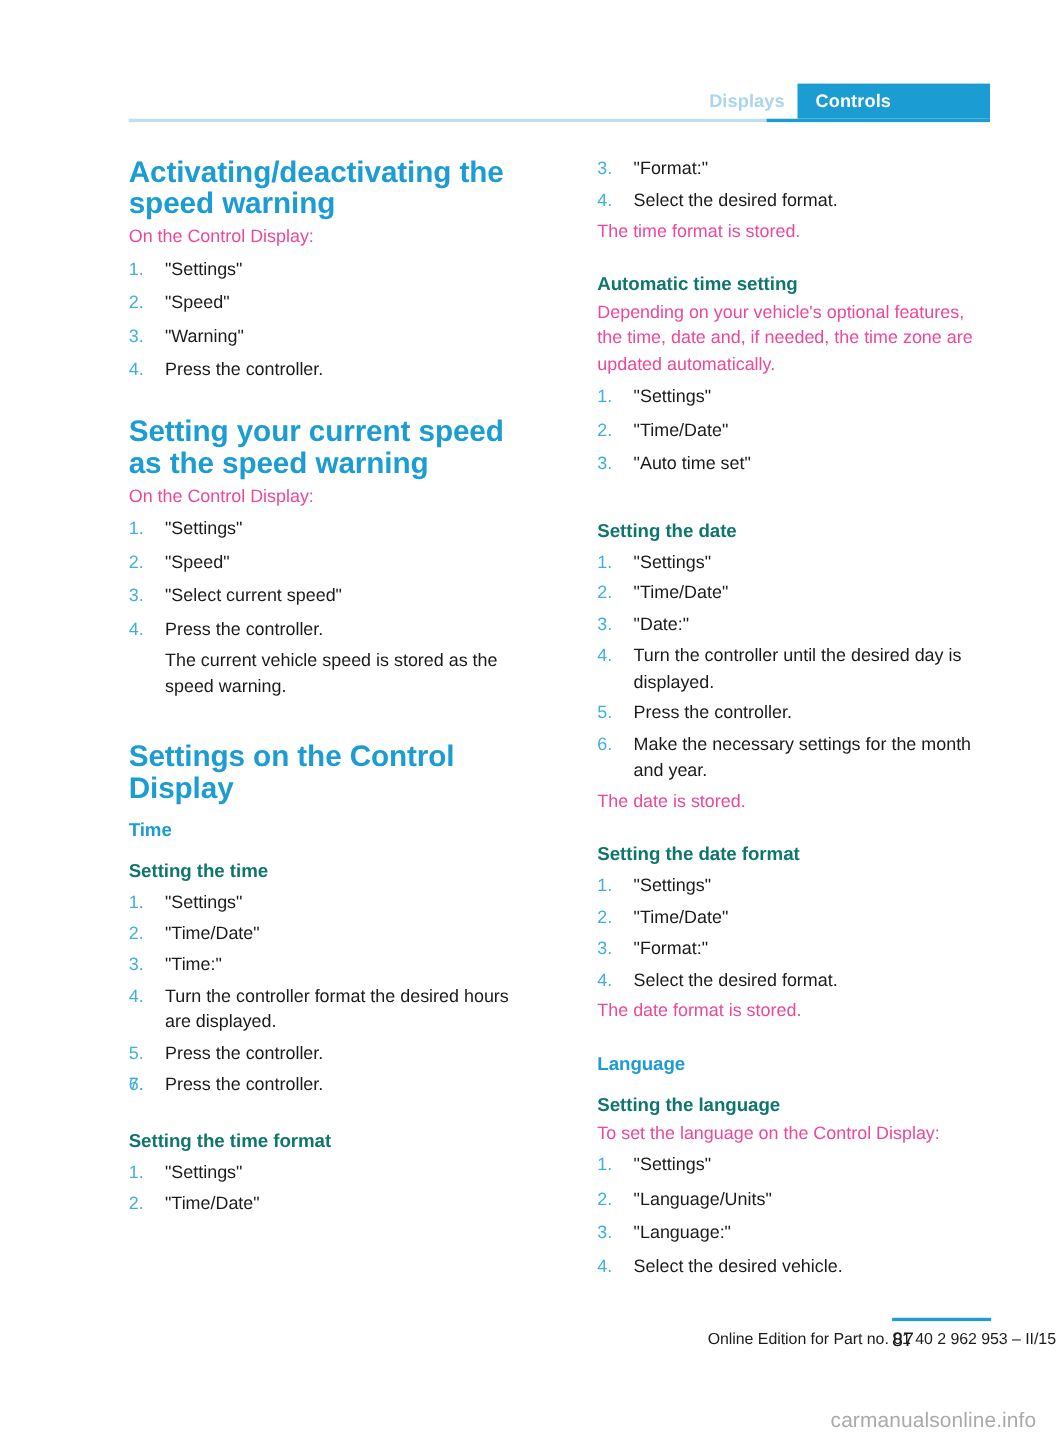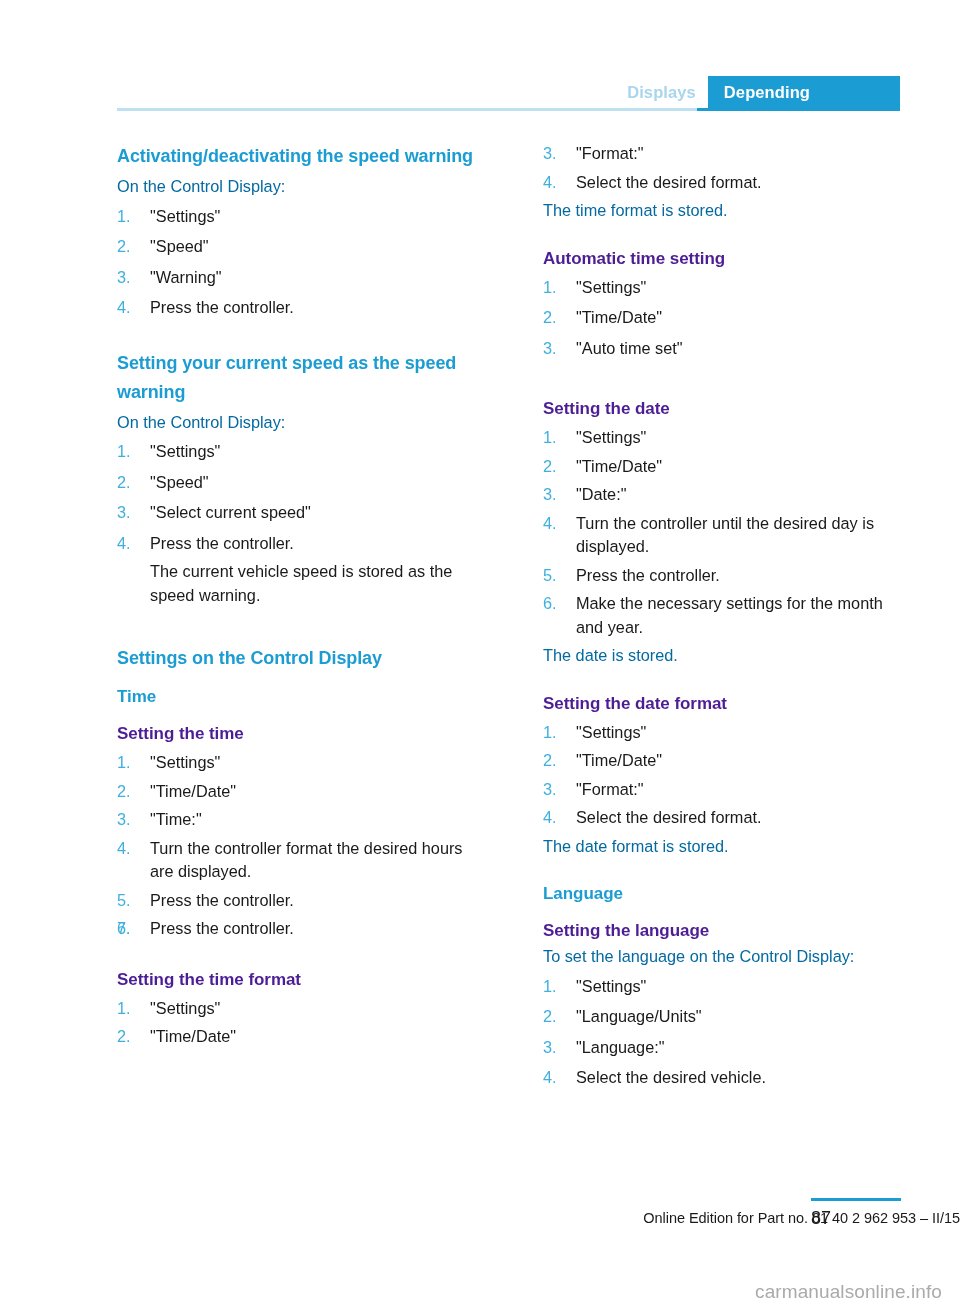--- a/index.html
+++ b/index.html
@@ -87,55 +87,55 @@
     gap: 0;
   }
   .col {
     width: 360px;
   }
   .col.left  { margin-right: 66px; }
   .col.right { width: 360px; }
 
   
   h2.h-major {
-    font-size: 18px;
+    font-size: 27px;
     line-height: 29px;
     font-weight: bold;
     color: #1b9cd3;
     margin: 0 0 4px 0;
     letter-spacing: -0.1px;
   }
   h3.h-sub {
     font-size: 17px;
     line-height: 23px;
     font-weight: bold;
     color: #1b9cd3;
     margin: 0 0 6px 0;
     letter-spacing: -0.05px;
   }
   h4.h-light {
     font-size: 17px;
     line-height: 23px;
     font-weight: bold;
-    color: #4c1d95;
+    color: #0f766e;
     margin: 0 0 3px 0;
     letter-spacing: -0.05px;
   }
 
   
   .sp-lg  { height: 30px; }
   .sp-md  { height: 22px; }
   .sp-xs  { height: 8px; }
 
   
   p.body {
     font-size: 16.3px;
     line-height: 23.5px;
     margin: 0 0 2px 0;
-    color: #0369a1;
+    color: #ec4899;
   }
 
   
   ol.steps {
     list-style: none;
     margin: 6px 0 0 0;
     padding: 0;
   }
   ol.steps > li {
     position: relative;
@@ -211,21 +211,21 @@
 <body>
 
 <div class="page">
 
   <div class="header">
     <div class="header-tabs">
       <div class="tab inactive">
         <span>Displays</span>
       </div>
       <div class="tab active">
-        <span>Depending</span>
+        <span>Controls</span>
       </div>
     </div>
   </div>
   <div class="header-rule">
     <div class="seg-active"></div>
   </div>
 
   <div class="columns">
 
     <div class="col left">
@@ -341,20 +341,21 @@
         <li>
           <span class="num">4.</span>
           <span>Select the desired format.</span>
         </li>
       </ol>
       <p class="body">The time format is stored.</p>
 
       <div class="sp-md"></div>
 
       <h4 class="h-light">Automatic time setting</h4>
+      <p class="body">Depending on your vehicle's optional features, the time, date and, if needed, the time zone are updated automatically.</p>
       <ol class="steps">
         <li>
           <span class="num">1.</span>
           <span>"Settings"</span>
         </li>
         <li>
           <span class="num">2.</span>
           <span>"Time/Date"</span>
         </li>
         <li>

